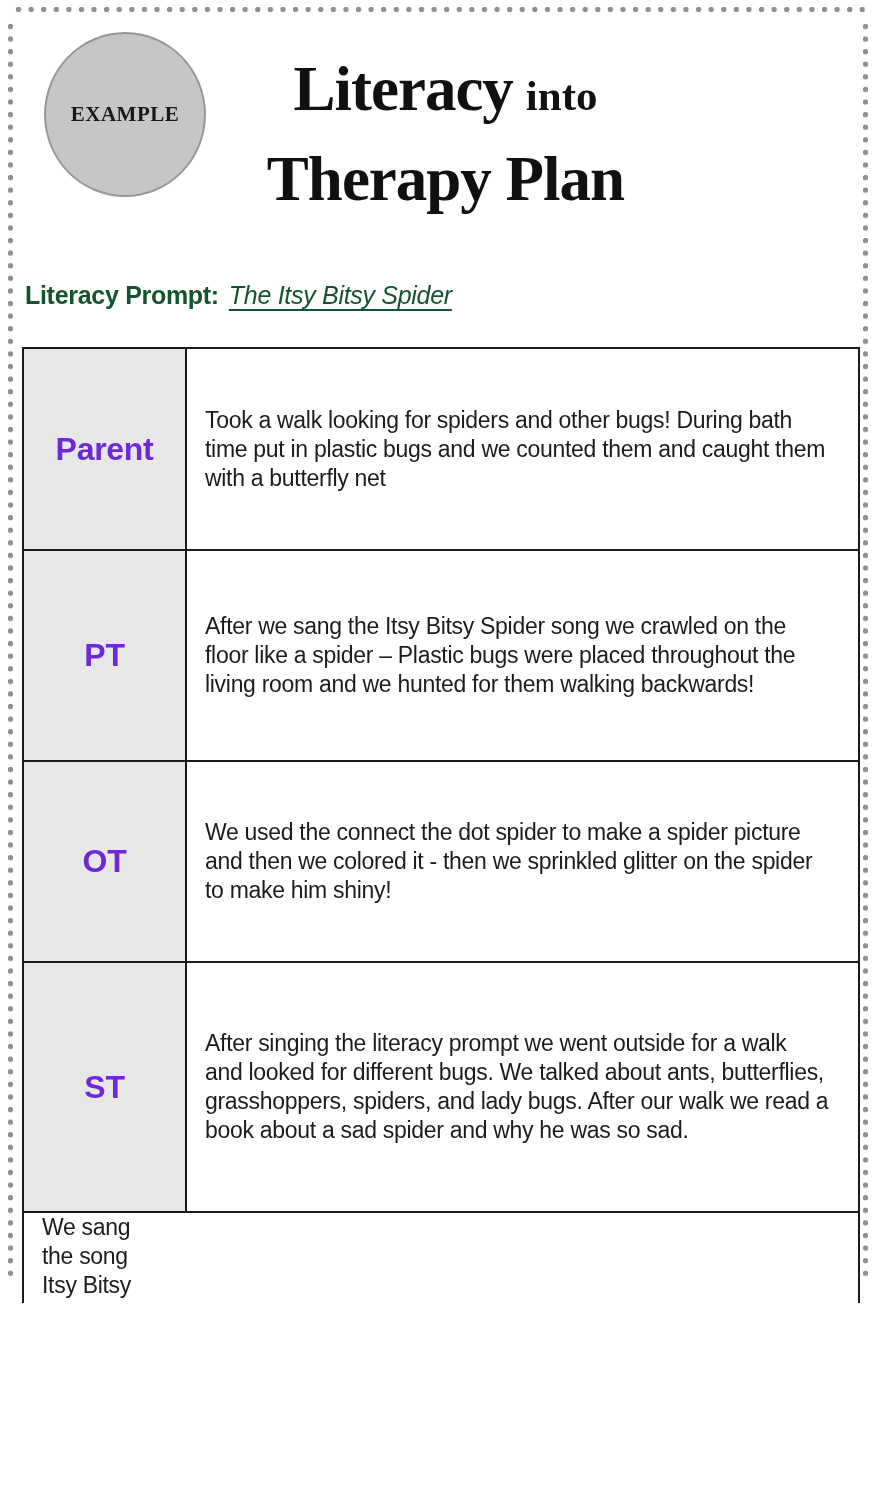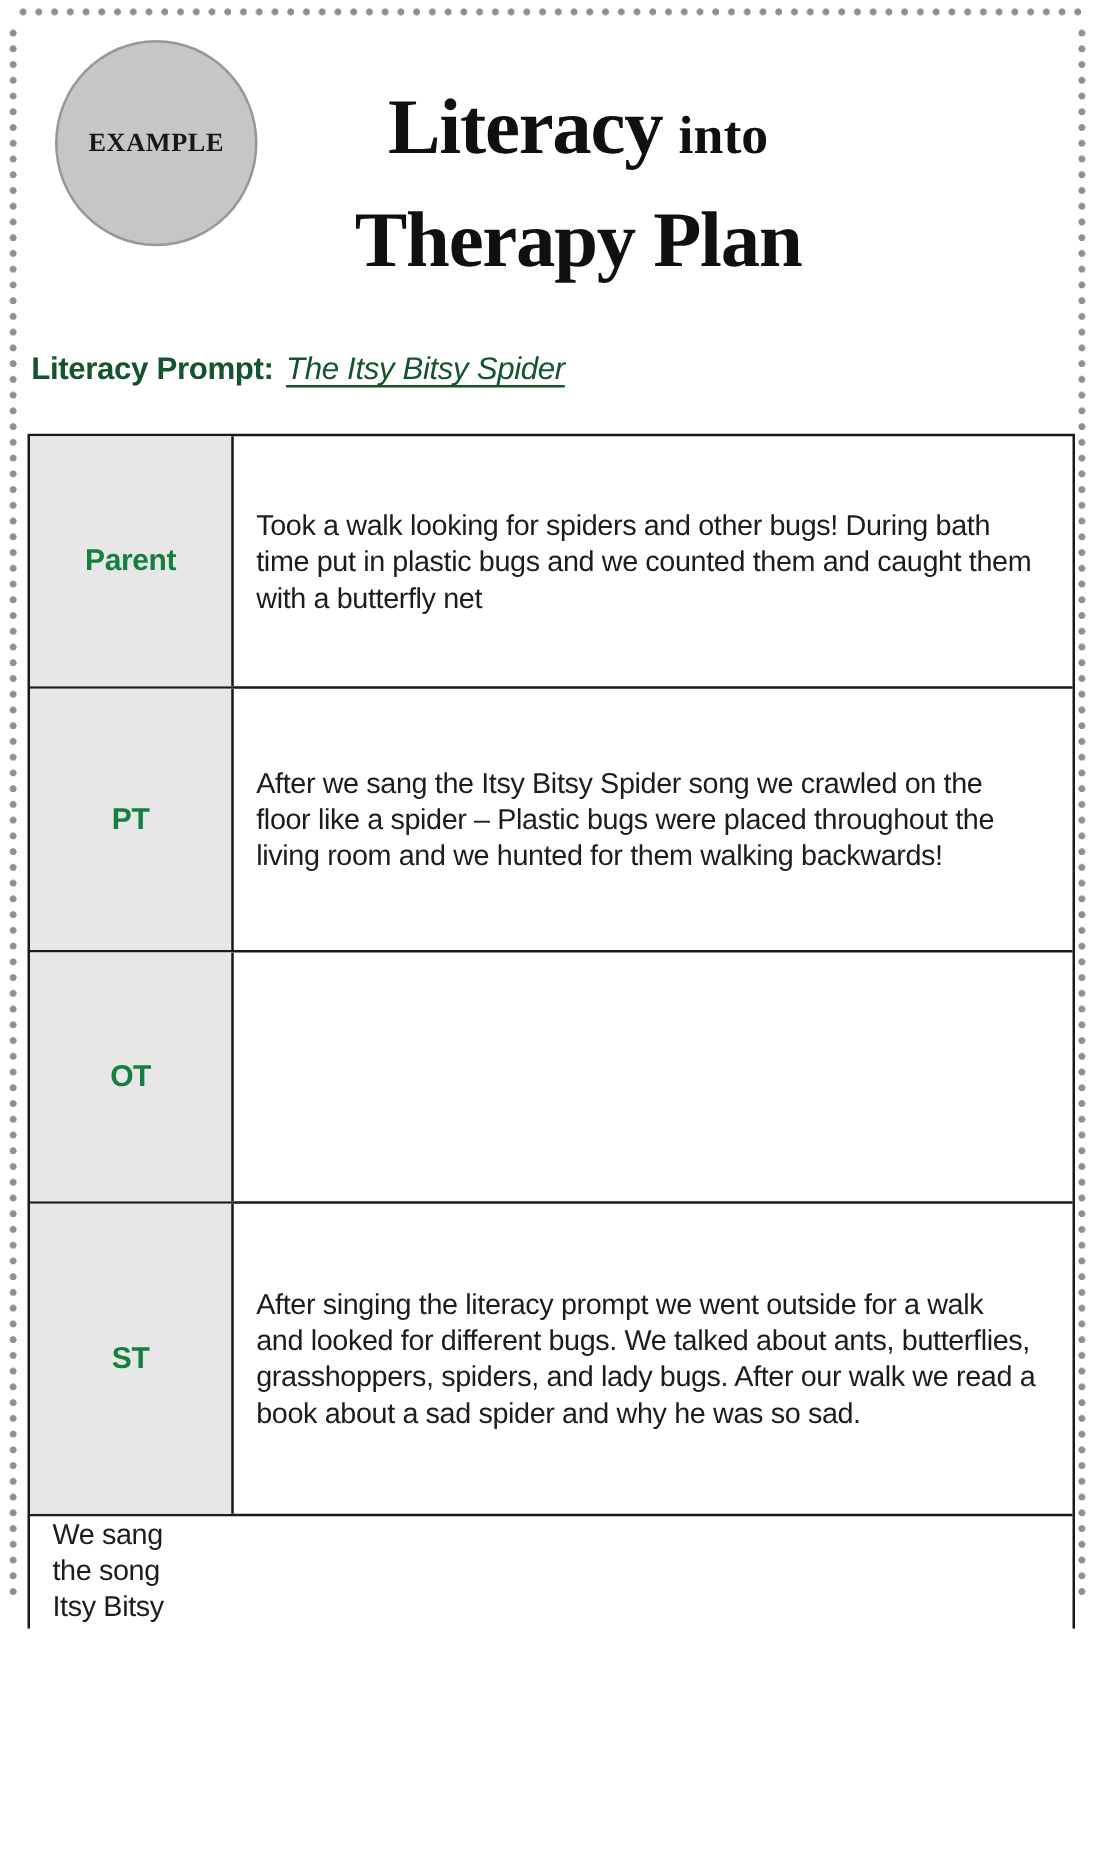--- a/index.html
+++ b/index.html
@@ -45,27 +45,26 @@
     font-family: "Liberation Serif", serif;
     font-weight: bold;
     font-size: 21px;
     letter-spacing: 0.5px;
     color: #181818;
   }
 
   
   .title {
     position: absolute;
-    left: 225px; top: 52px;
+    left: 208px; top: 52px;
     width: 475px;
     text-align: center;
     font-family: "Liberation Serif", serif;
     font-weight: bold;
     color: #101010;
-    margin-top: 12px;
   }
   .title-line1 { line-height: 74px; }
   .title-big { font-size: 63px; letter-spacing: -1px; }
   .title-small { font-size: 43px; margin-left: 13px; }
   .title-line2 { line-height: 74px; text-align: center; }
 
   
   .prompt {
     position: absolute;
     left: 25px; top: 281px;
@@ -100,23 +99,23 @@
   .t-row:nth-child(1) { height: 202px; }
   .t-row:nth-child(2) { height: 211px; }
   .t-row:nth-child(3) { height: 201px; }
   .t-row:nth-child(4) { height: 250px; }
   .t-row:nth-child(5) { height: 222px; }
   .t-label {
     background: var(--label_cell_bg);
     border-right: 2px solid var(--table_border);
     display: flex; align-items: center; justify-content: center;
     font-weight: bold;
-    font-size: 24px;
+    font-size: 32px;
     letter-spacing: -0.3px;
-    color: #15803d;
+    color: #6d28d9;
     text-align: center;
   }
   .t-text-cell {
     display: flex; align-items: center;
     padding: 0 28px 0 18px;
   }
   .t-text {
     margin: 0;
     font-size: 23px;
     line-height: 29px;
@@ -159,20 +158,23 @@
 
   <div class="t-row">
     <div class="t-label">PT</div>
     <div class="t-text-cell">
       <p class="t-text">After we sang the Itsy Bitsy Spider song we crawled on the floor like a spider – Plastic bugs were placed throughout the living room and we hunted for them walking backwards!</p>
     </div>
   </div>
 
   <div class="t-row">
     <div class="t-label">OT</div>
+    <div class="t-text-cell">
+      <p class="t-text">We used the connect the dot spider to make a spider picture and then we colored it - then we sprinkled glitter on the spider to make him shiny!</p>
+    </div>
   </div>
 
   <div class="t-row">
     <div class="t-label">ST</div>
     <div class="t-text-cell">
       <p class="t-text">After singing the literacy prompt we went outside for a walk and looked for different bugs. We talked about ants, butterflies, grasshoppers, spiders, and lady bugs. After our walk we read a book about a sad spider and why he was so sad.</p>
     </div>
   </div>
 
   <div class="t-row">

